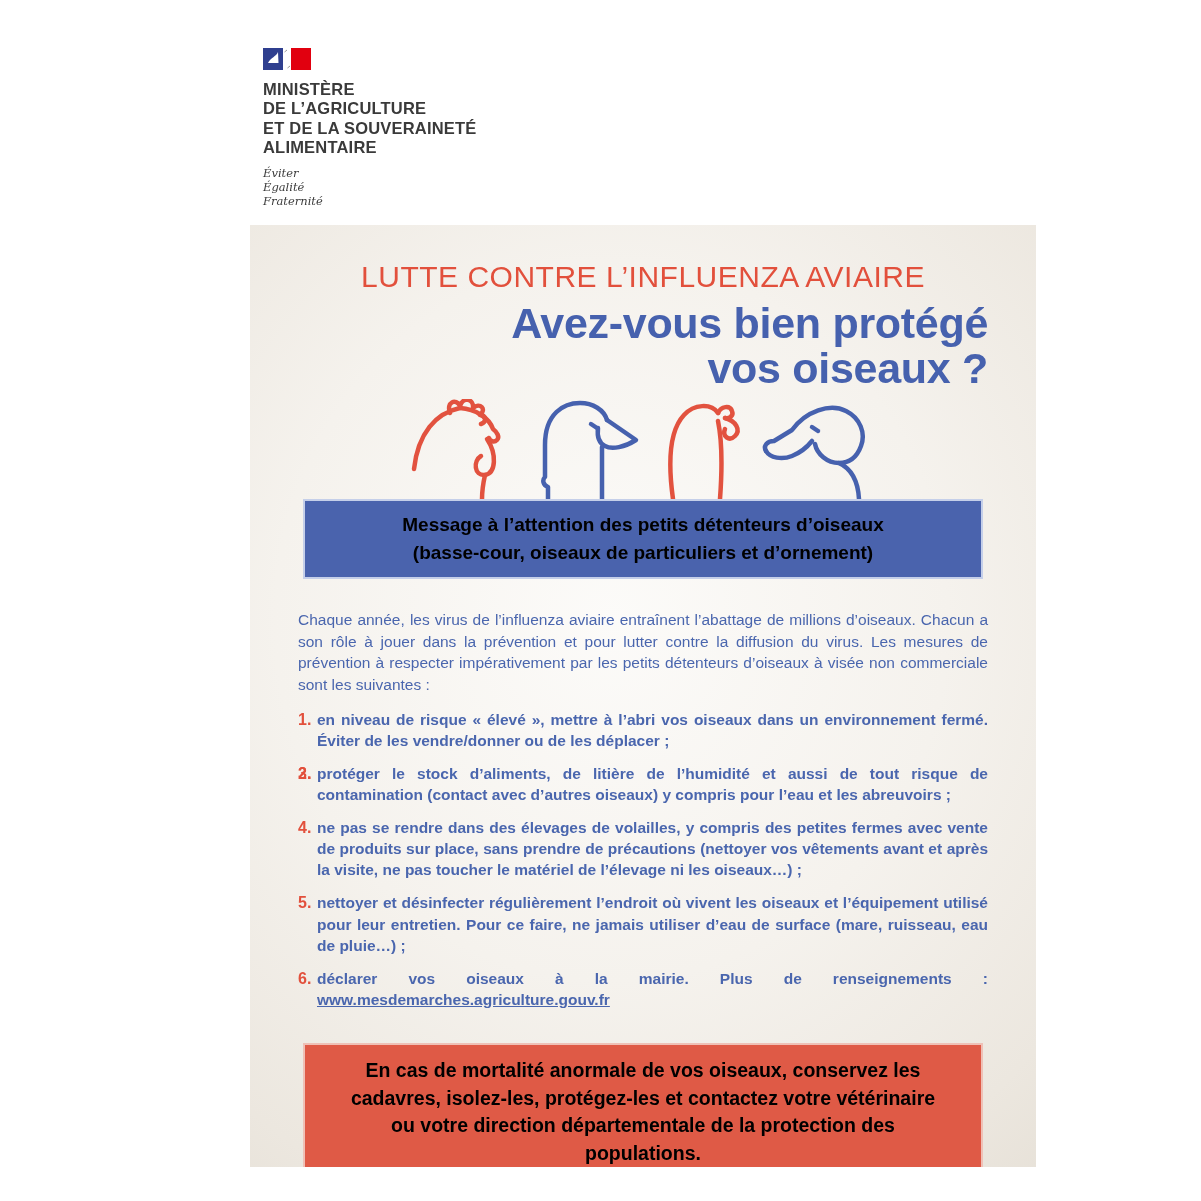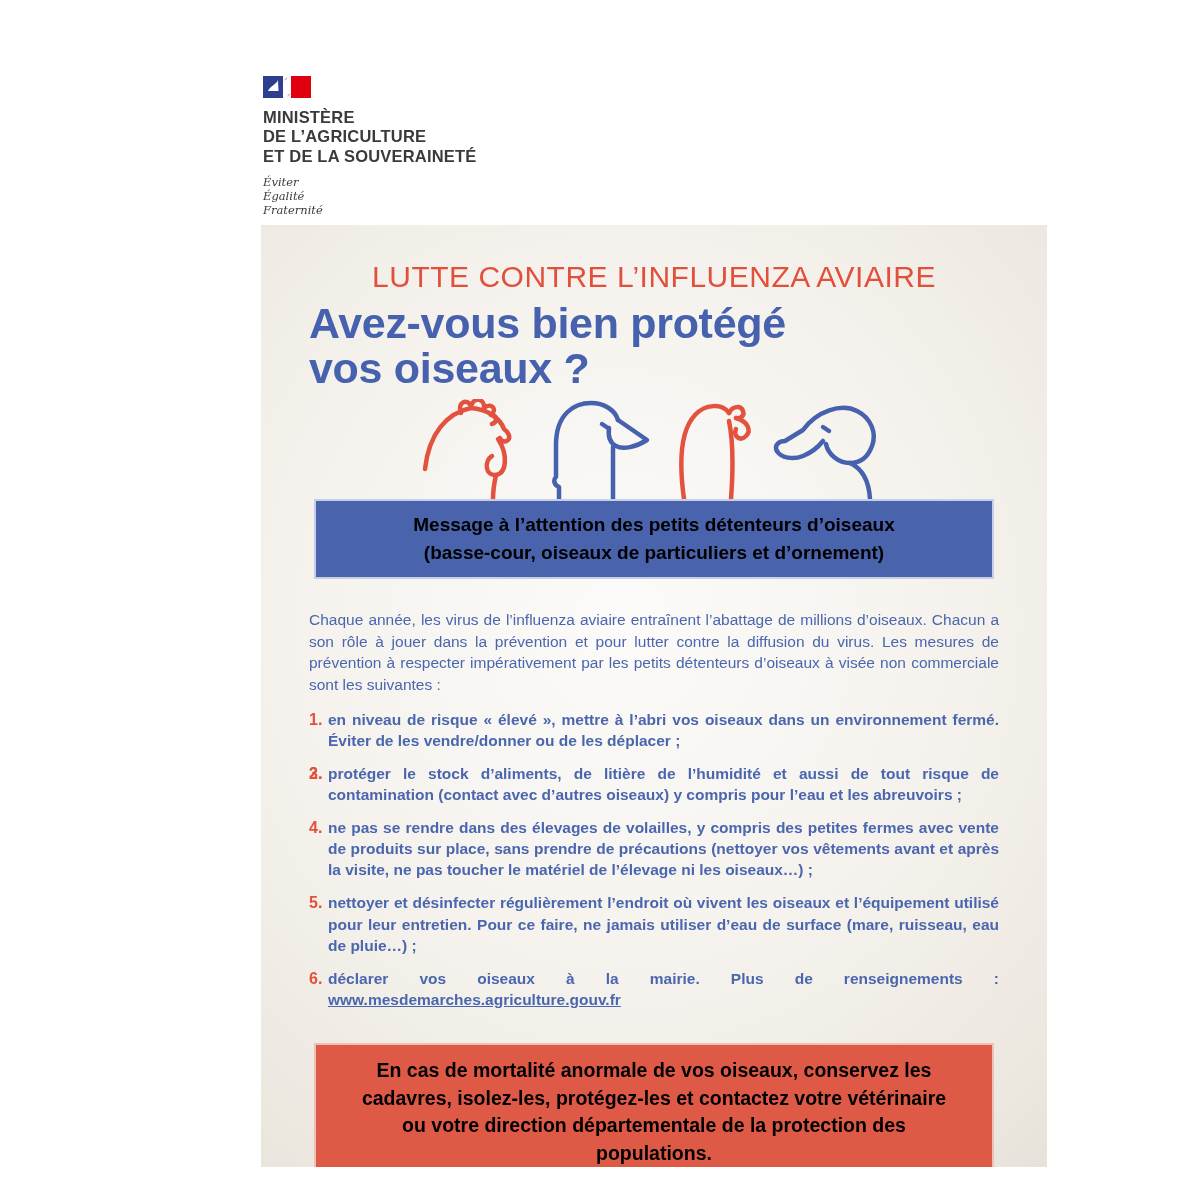--- a/index.html
+++ b/index.html
@@ -2,43 +2,43 @@
 <html lang="fr"><head>
 <meta charset="utf-8">
 <style>
   html,body{margin:0;padding:0;}
   body{
     width:1201px;height:1201px;position:relative;background:#ffffff;
     font-family:"Liberation Sans",sans-serif;
     -webkit-font-smoothing:antialiased;
   }
   
-  .gov-header{position:absolute;left:263px;top:76px;width:320px;}
+  .gov-header{position:absolute;left:263px;top:48px;width:320px;}
   .flag{display:block;margin-bottom:10px;}
   .ministry-name{
     font-weight:bold;color:#3a3a3a;font-size:16.5px;line-height:1.17;
     letter-spacing:.2px;text-transform:uppercase;
   }
   .motto{
     margin-top:9px;font-family:"DejaVu Serif",serif;font-style:italic;
     font-size:11.5px;line-height:1.22;color:#3a3a3a;
   }
   
   .poster{
-    position:absolute;left:261px;top:225px;width:786px;height:942px;
+    position:absolute;left:250px;top:225px;width:786px;height:942px;
     background:
       radial-gradient(ellipse 95% 85% at 46% 42%, #fcfbf9 0%, #f5f2ed 45%, #ece7df 78%, #e3ddd3 100%);
     box-sizing:border-box;padding:0 48px;overflow:hidden;
   }
   .kicker{
     margin-top:35px;text-align:center;color:#e2503c;
     font-size:30px;font-weight:500;letter-spacing:.5px;
   }
   .title{
-    margin-top:7px;text-align:left;color:#4661ae;
+    margin-top:7px;text-align:right;color:#4661ae;
     font-size:43px;font-weight:bold;line-height:1.05;letter-spacing:-.3px;
   }
   .birds{display:block;margin:8px auto 0;}
   .banner{
     box-sizing:border-box;width:680px;margin:0 auto;color:#000000;
     text-align:center;font-weight:bold;
   }
   .banner-blue{
     background:#4a63ad;border:2px solid #c5cfe9;
     padding:10px 20px 11px;font-size:19px;line-height:1.45;
@@ -71,20 +71,21 @@
     <rect x="0" y="0" width="20" height="22" fill="#2f3f8f"></rect>
     <path d="M5,15 C8,9 13,9 15,4 L15.5,15 Z" fill="#ffffff"></path>
     <path d="M21.5,4 L24,2" stroke="#9a9a9a" stroke-width="1"></path>
     <path d="M24.5,20 L27,18" stroke="#9a9a9a" stroke-width="1"></path>
     <rect x="28" y="0" width="20" height="22" fill="#e1000f"></rect>
   </svg>
   <div class="ministry-name">
     <div>MINISTÈRE</div>
     <div>DE L’AGRICULTURE</div>
     <div>ET DE LA SOUVERAINETÉ</div>
+    <div>ALIMENTAIRE</div>
   </div>
   <div class="motto">
     <div>Éviter</div>
     <div>Égalité</div>
     <div>Fraternité</div>
   </div>
 </div>
 
 <div class="poster">
 

